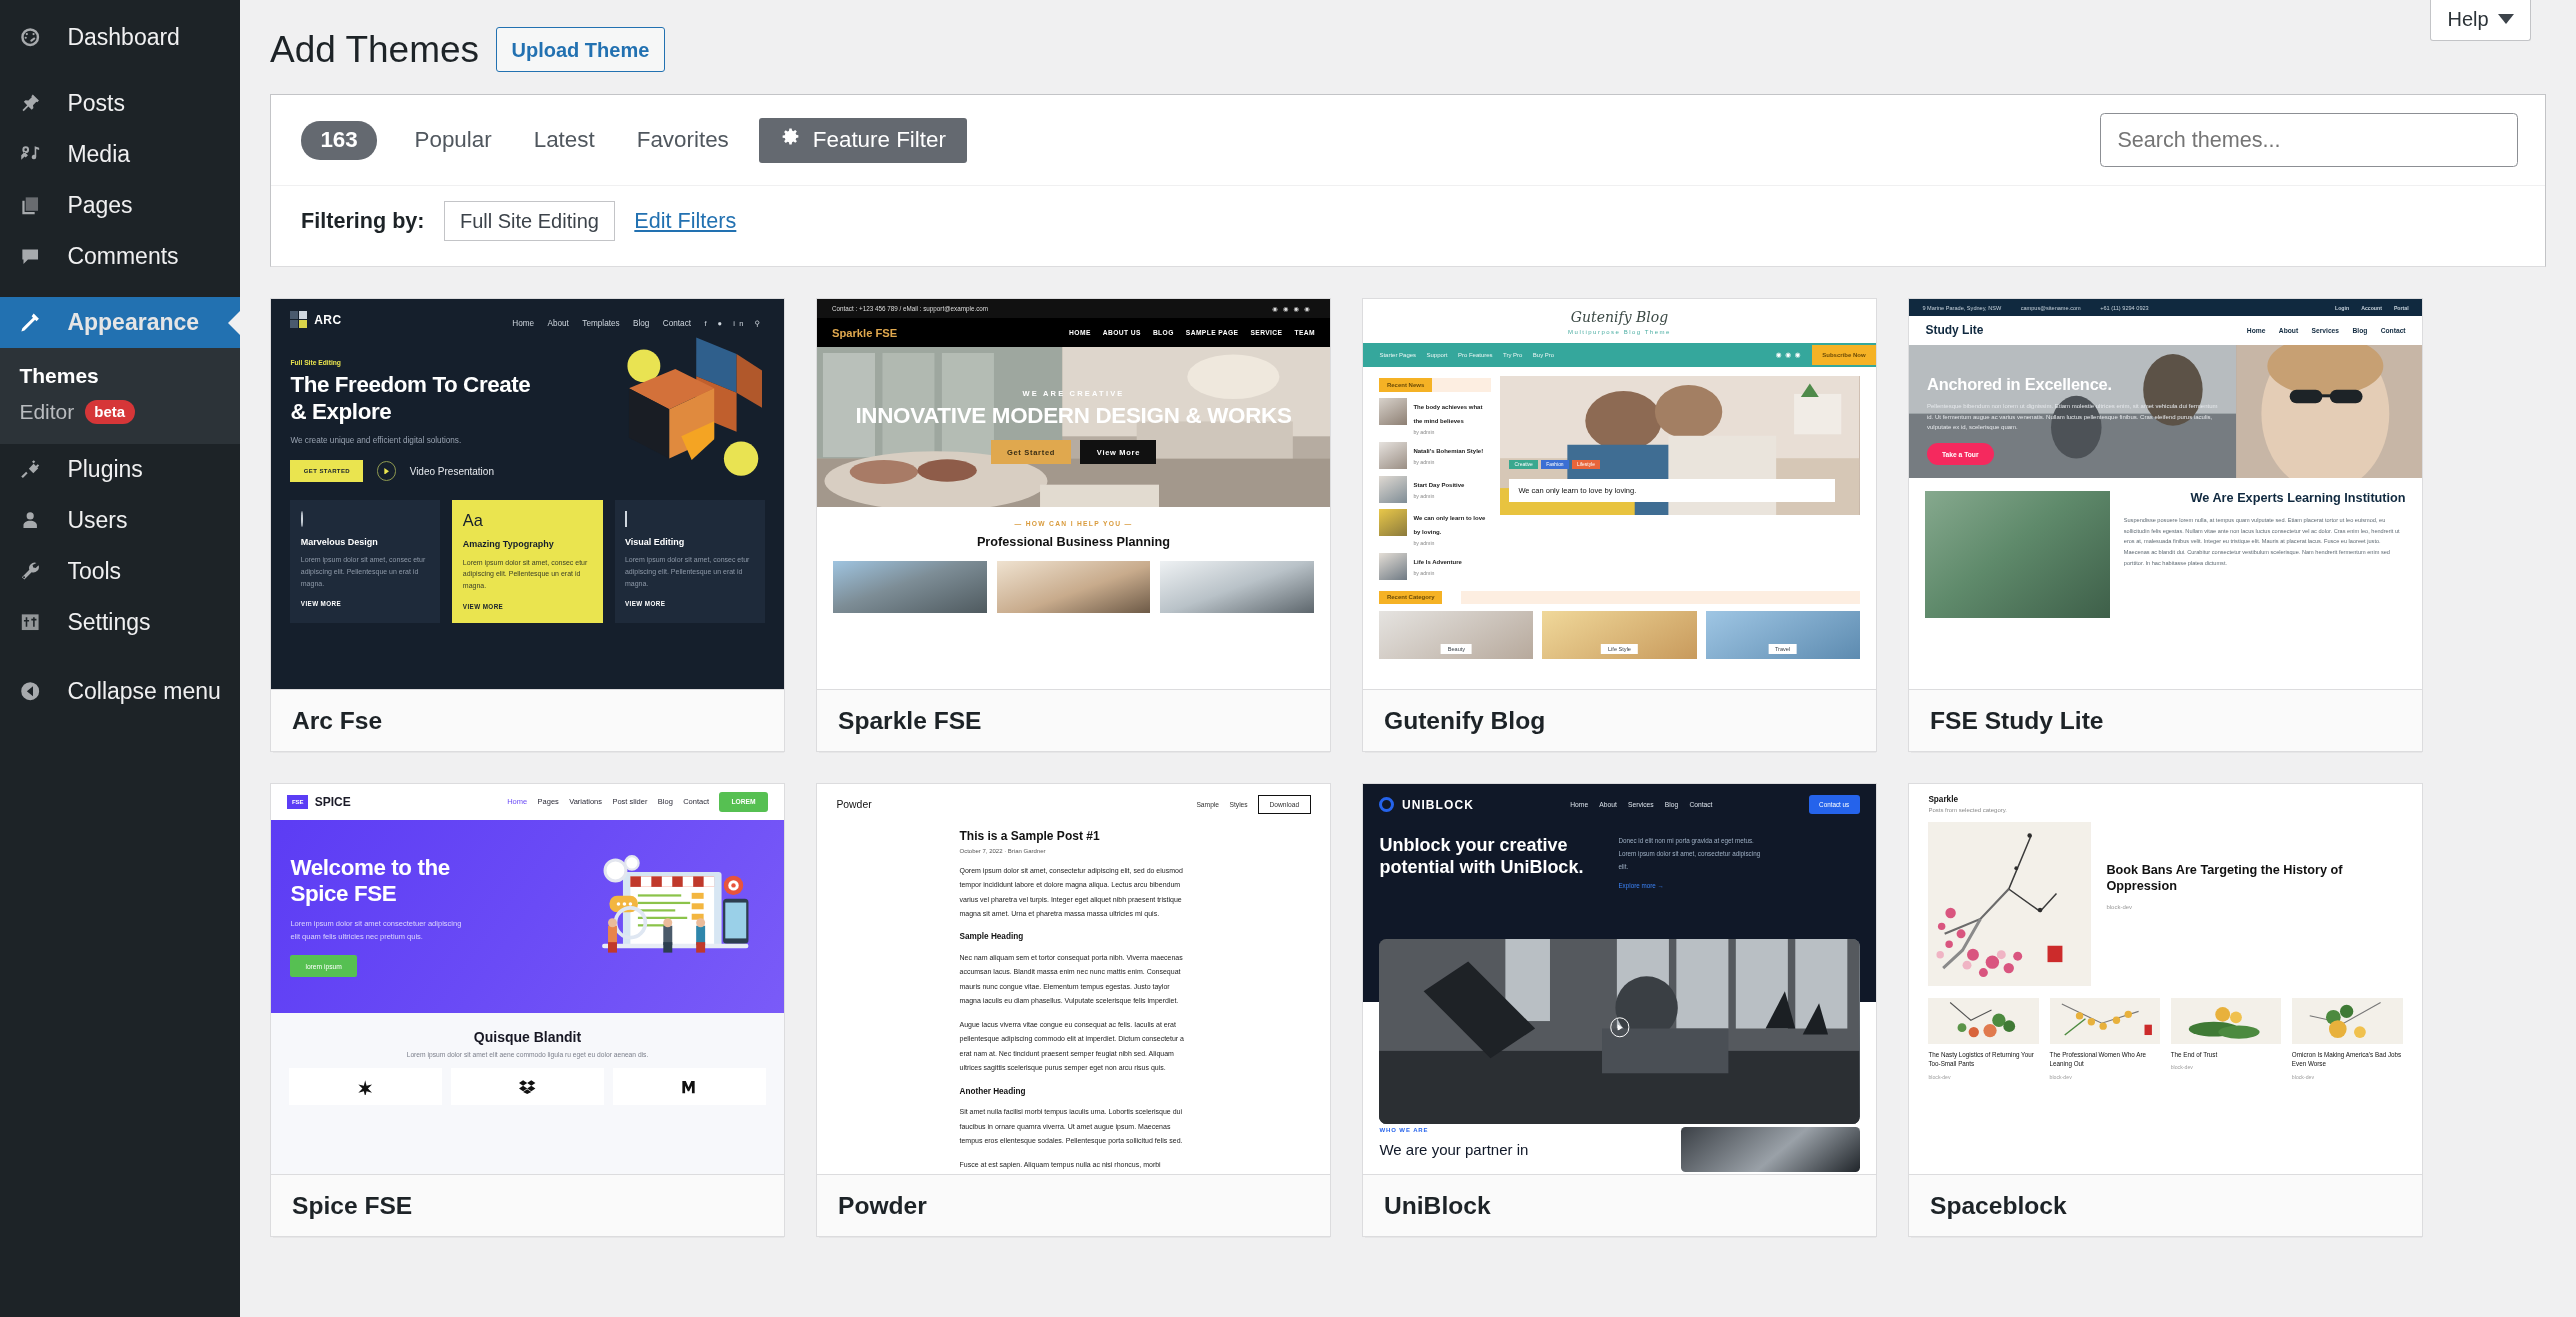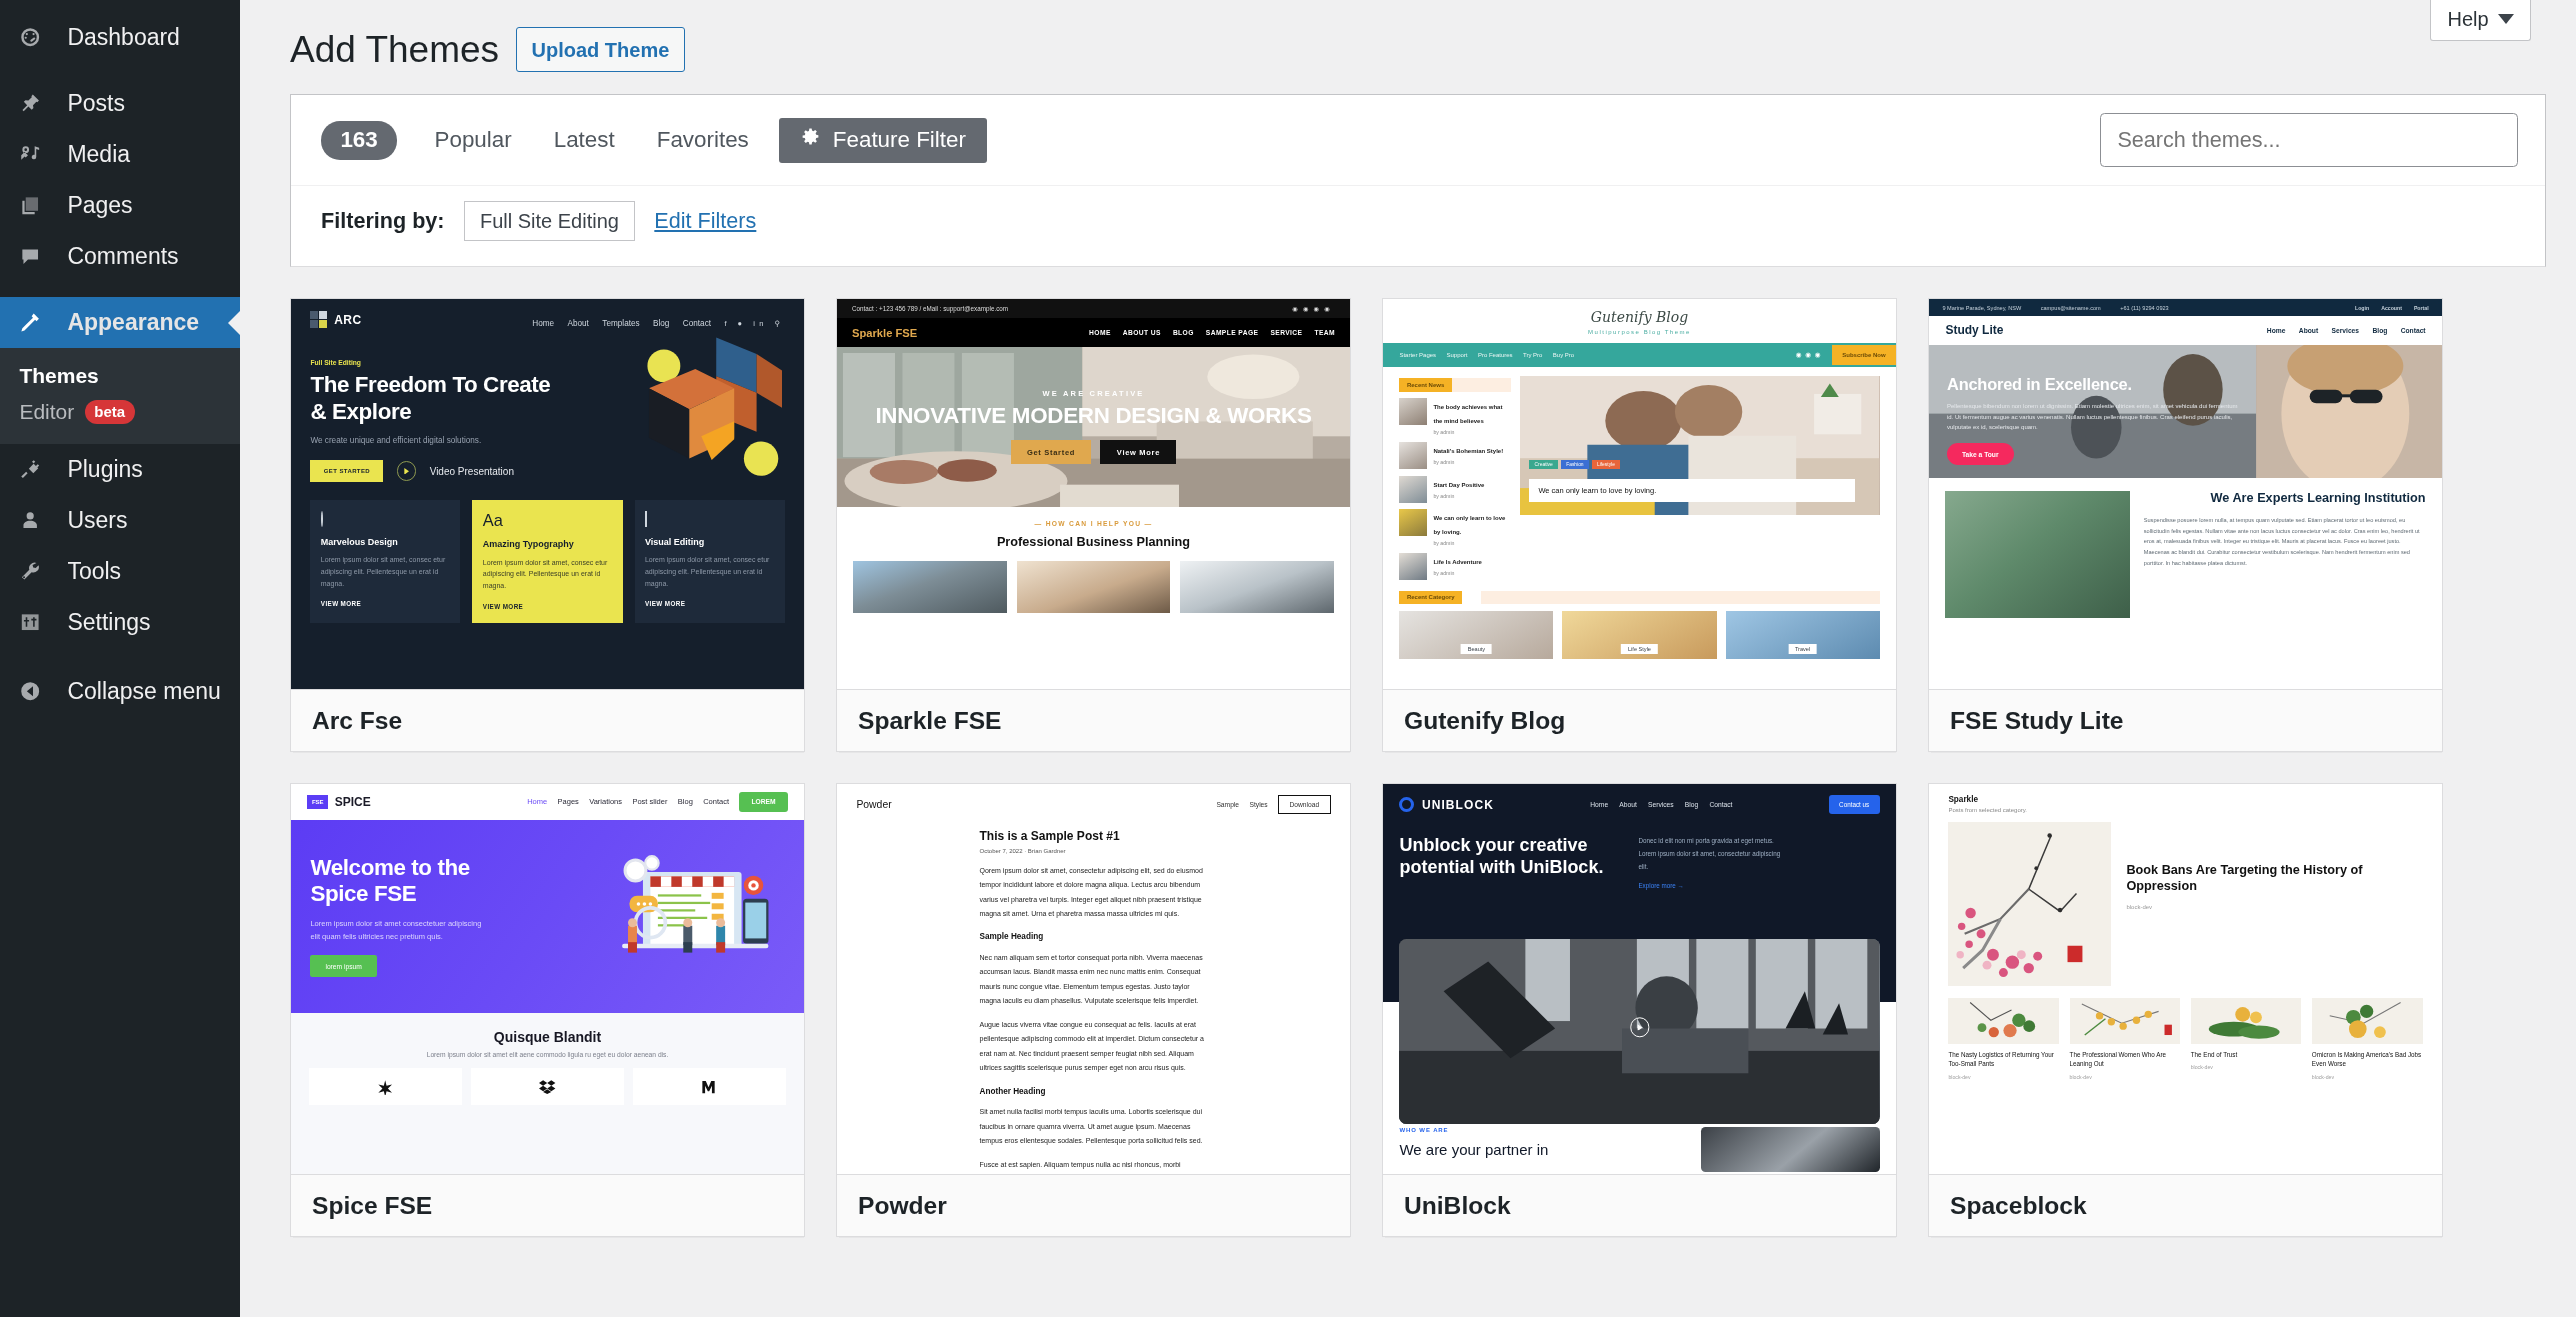--- a/index.html
+++ b/index.html
@@ -3,21 +3,21 @@
 <meta charset="utf-8">
 <style>
   * { box-sizing: border-box; margin: 0; padding: 0; }
   html, body { width: 2576px; height: 1318px; overflow: hidden; }
   body {
     font-family: "Liberation Sans", sans-serif;
     background: #f0f0f1;
     color: #3c434a;
     -webkit-font-smoothing: antialiased;
   }
-  .app { display: flex; width: 2576px; height: 1318px; gap: 20px; }
+  .app { display: flex; width: 2576px; height: 1318px; }
 
   
   .sidebar {
     width: 240px; flex: 0 0 240px;
     background: #1d2327;
     color: #f0f0f1;
     padding-top: 12px;
     position: relative;
     z-index: 30;
   }

